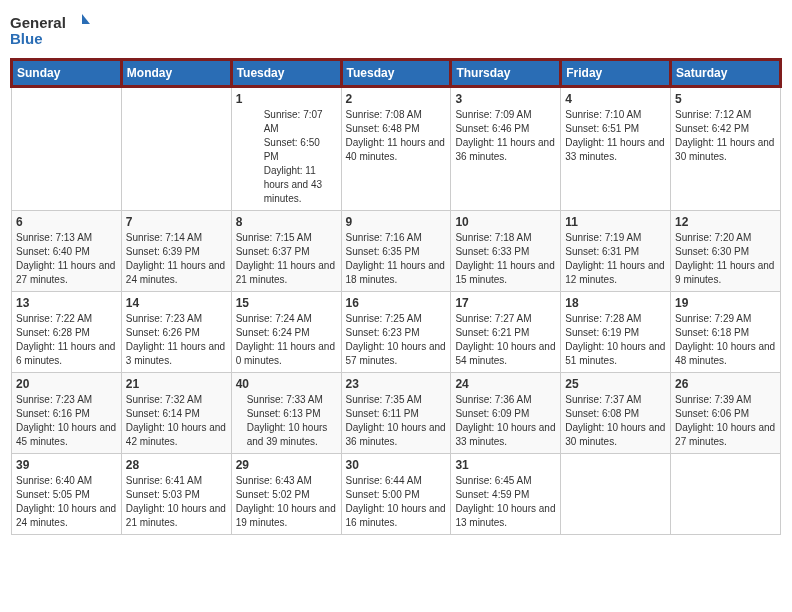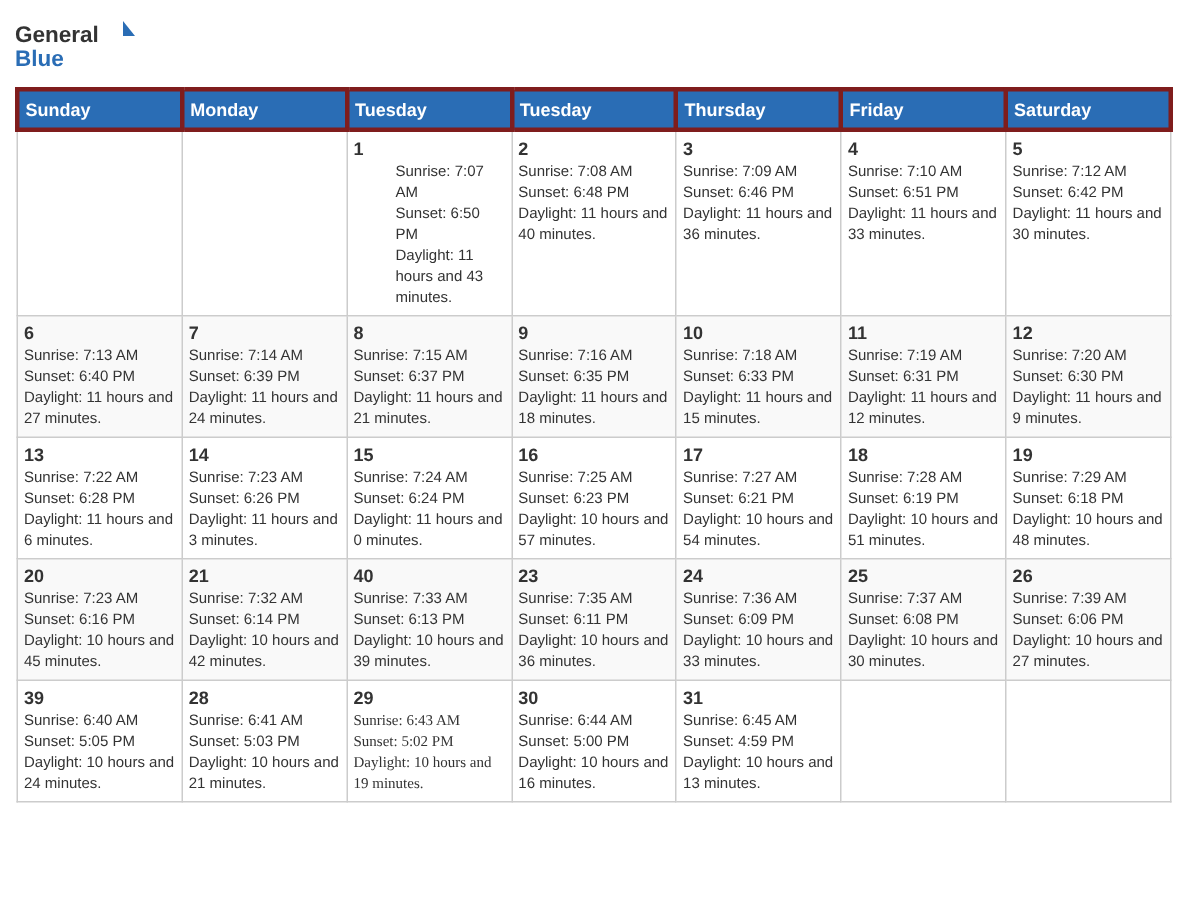--- a/index.html
+++ b/index.html
@@ -234,21 +234,21 @@
 Daylight: 10 hours and 45 minutes.</div>
         </td>
         <td>
           <div class="day-number">21</div>
           <div class="day-info" style="white-space: pre-line;">Sunrise: 7:32 AM
 Sunset: 6:14 PM
 Daylight: 10 hours and 42 minutes.</div>
         </td>
         <td>
           <div class="day-number">40</div>
-          <div class="day-info" style="white-space: pre-line;">Sunrise: 7:33 AM
+          <div class="day-info" style="white-space: pre-line; margin-left: 11px;">Sunrise: 7:33 AM
 Sunset: 6:13 PM
 Daylight: 10 hours and 39 minutes.</div>
         </td>
         <td>
           <div class="day-number">23</div>
           <div class="day-info" style="white-space: pre-line;">Sunrise: 7:35 AM
 Sunset: 6:11 PM
 Daylight: 10 hours and 36 minutes.</div>
         </td>
         <td>
@@ -278,21 +278,21 @@
 Daylight: 10 hours and 24 minutes.</div>
         </td>
         <td>
           <div class="day-number">28</div>
           <div class="day-info" style="white-space: pre-line;">Sunrise: 6:41 AM
 Sunset: 5:03 PM
 Daylight: 10 hours and 21 minutes.</div>
         </td>
         <td>
           <div class="day-number">29</div>
-          <div class="day-info" style="white-space: pre-line; font-family: Liberation Serif, serif;">Sunrise: 6:43 AM
+          <div class="day-info" style="white-space: pre-line;">Sunrise: 6:43 AM
 Sunset: 5:02 PM
 Daylight: 10 hours and 19 minutes.</div>
         </td>
         <td>
           <div class="day-number">30</div>
           <div class="day-info" style="white-space: pre-line;">Sunrise: 6:44 AM
 Sunset: 5:00 PM
 Daylight: 10 hours and 16 minutes.</div>
         </td>
         <td>

